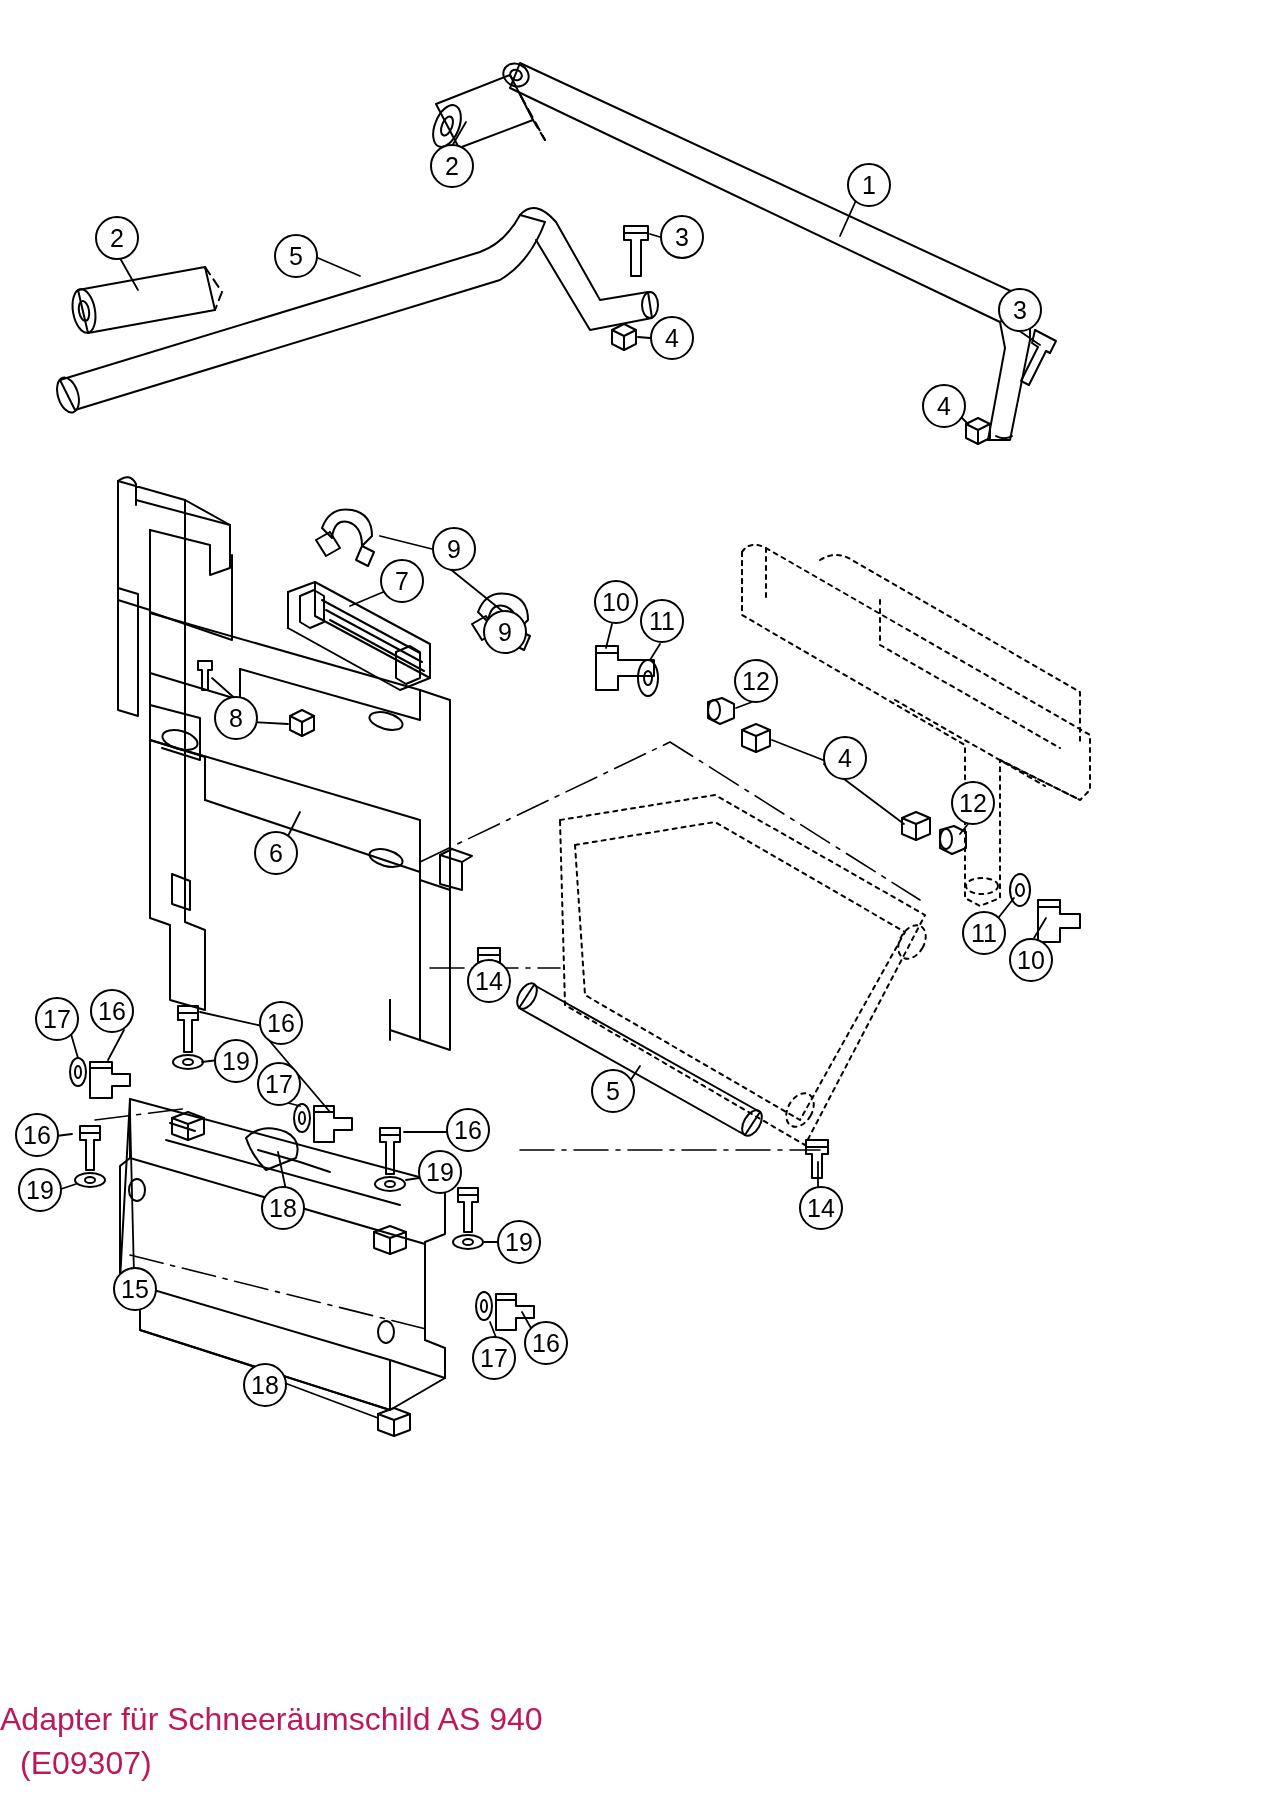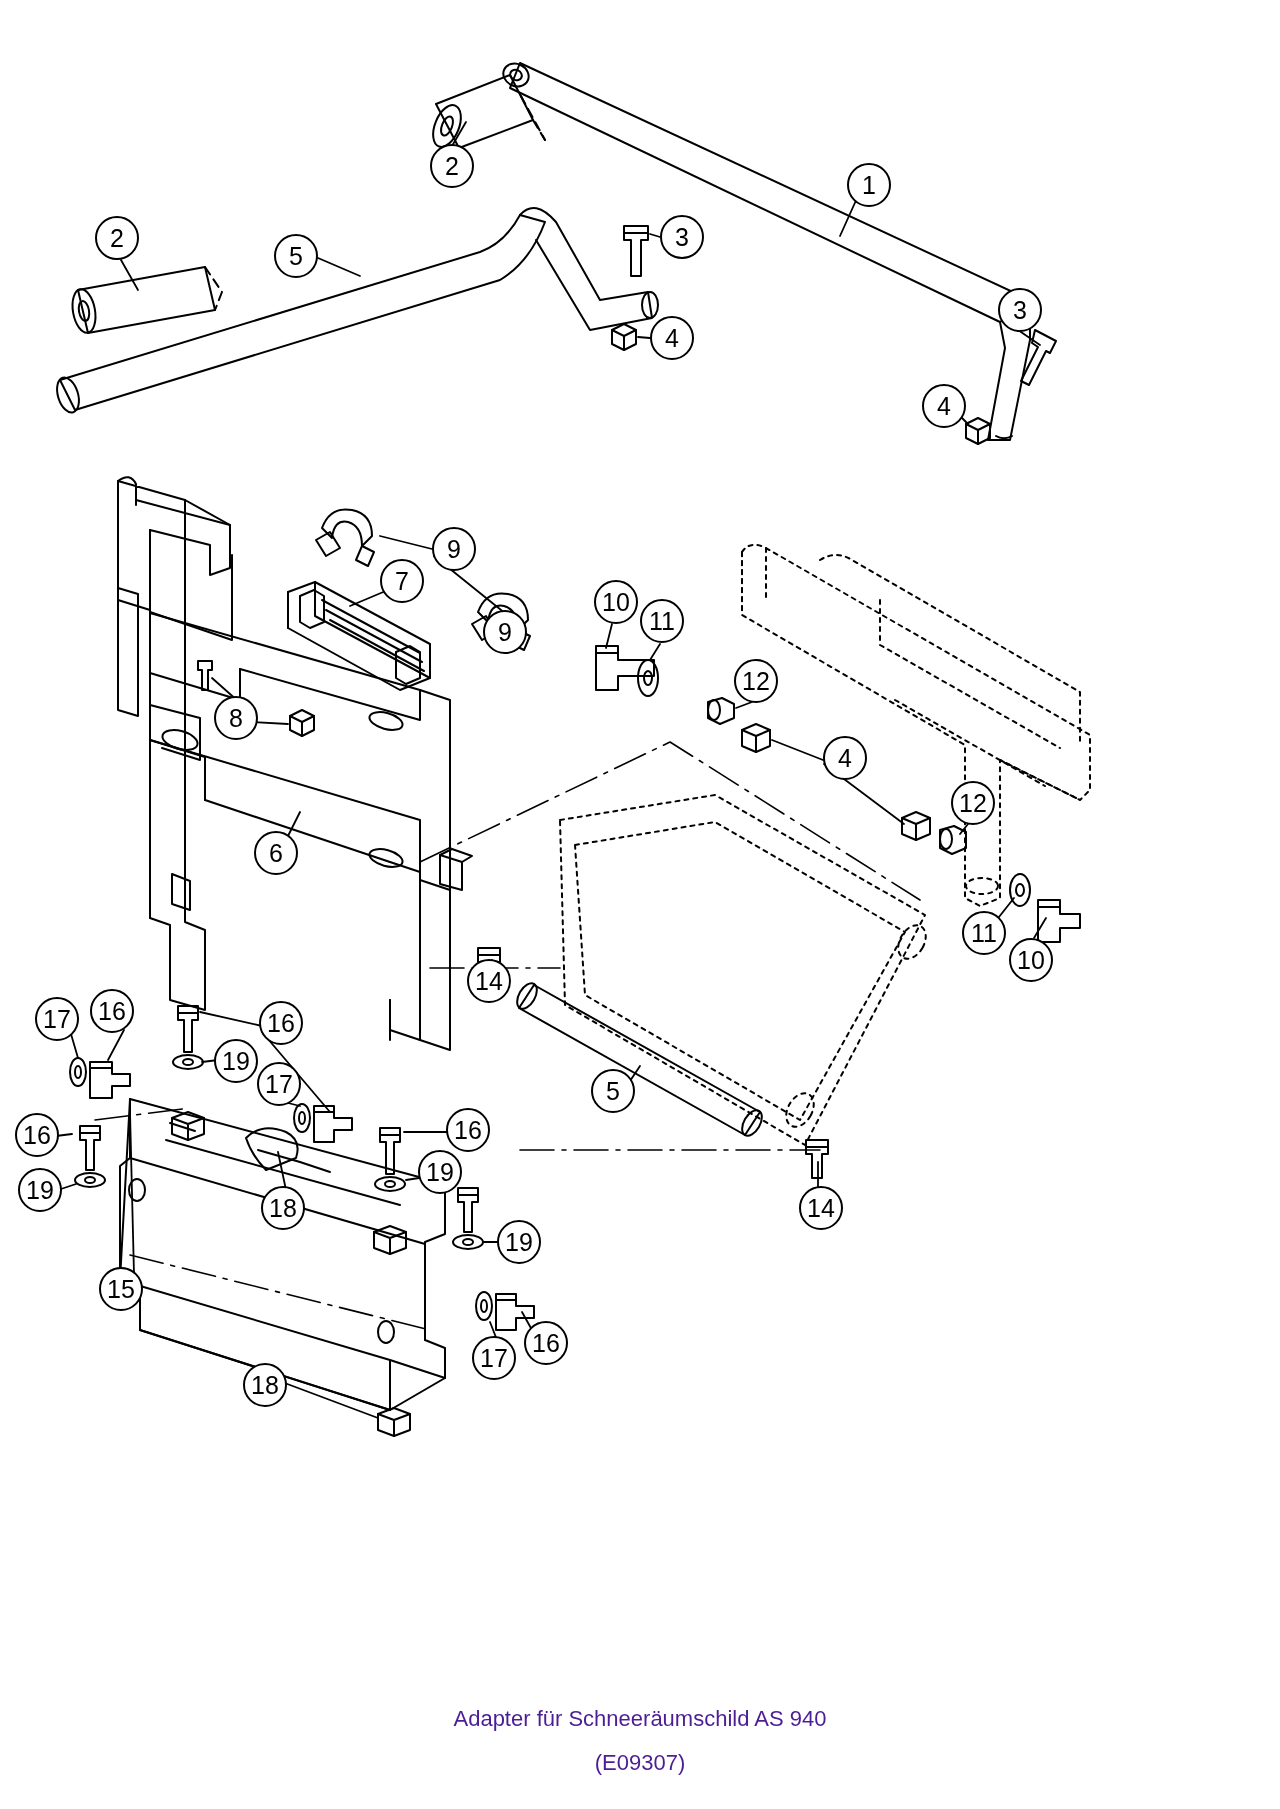--- a/index.html
+++ b/index.html
@@ -39,28 +39,28 @@
     text-align: center;
     font-family: "Liberation Sans", sans-serif;
     color: #000000;
     box-sizing: border-box;
   }
   #caption {
     position: absolute;
     left: 0;
     right: 0;
     bottom: 24px;
-    text-align: center;
-    font-size: 22px;
+    font-size: 32px;
     line-height: 44px;
     font-family: "Liberation Sans", sans-serif;
-    color: #4c1d95;
+    color: #be185d;
   }
   #caption .line2 {
     display: block;
+    margin-left: 20px;
   }
 </style>
 </head>
 <body>
 
 <div id="page">
 
   <svg id="drawing" viewBox="0 0 1280 1809">
     <g fill="none" stroke="#000000" stroke-width="2" stroke-linejoin="round" stroke-linecap="round">
 
@@ -410,21 +410,21 @@
       <div class="callout" style="left: 236px; top: 1061px;">19</div>
       <div class="callout" style="left: 279px; top: 1084px;">17</div>
       <div class="callout" style="left: 613px; top: 1091px;">5</div>
       <div class="callout" style="left: 37px; top: 1135px;">16</div>
       <div class="callout" style="left: 468px; top: 1130px;">16</div>
       <div class="callout" style="left: 440px; top: 1172px;">19</div>
       <div class="callout" style="left: 40px; top: 1190px;">19</div>
       <div class="callout" style="left: 283px; top: 1208px;">18</div>
       <div class="callout" style="left: 821px; top: 1208px;">14</div>
       <div class="callout" style="left: 519px; top: 1242px;">19</div>
-      <div class="callout" style="left: 121px; top: 1289px;">15</div>
+      <div class="callout" style="left: 135px; top: 1289px;">15</div>
       <div class="callout" style="left: 546px; top: 1343px;">16</div>
       <div class="callout" style="left: 494px; top: 1358px;">17</div>
       <div class="callout" style="left: 265px; top: 1385px;">18</div>
     </div>
 
   <div id="caption">
     <span>Adapter für Schneeräumschild AS 940</span>
     <span class="line2">(E09307)</span>
   </div>
 

